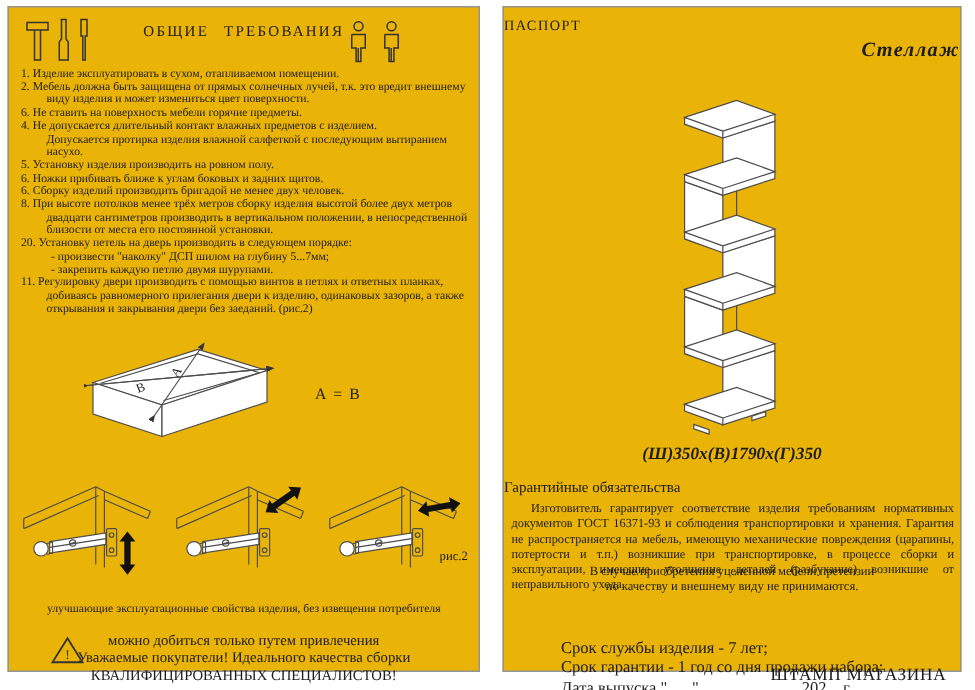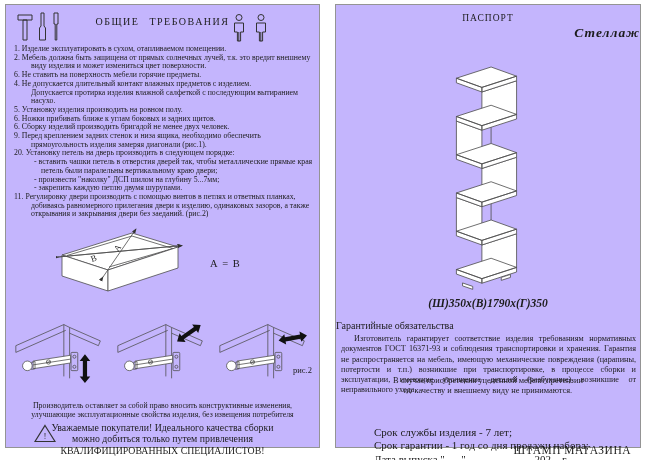--- a/index.html
+++ b/index.html
@@ -2,21 +2,21 @@
 <html><head>
 <meta charset="utf-8">
 <style>
   html,body{margin:0;padding:0;}
   body{
     width:650px;height:460px;position:relative;overflow:hidden;
     background:#ffffff;color:#1c1c1c;
     font-family:"Liberation Serif", serif;
     -webkit-font-smoothing:antialiased;
   }
-  .page{position:absolute;top:4px;height:444px;border:1.6px solid #949494;background:#c4b5fd;box-sizing:border-box;}
+  .page{position:absolute;top:4px;height:444px;border:1.6px solid #949494;background:#eab308;box-sizing:border-box;}
   #page-left{left:5px;width:315px;}
   #page-right{left:335px;width:306px;}
 
   
   .lp-title{position:absolute;top:11px;left:0;right:0;text-align:center;
     font-size:10px;letter-spacing:1.5px;word-spacing:6px;}
   .tools-svg{position:absolute;left:9px;top:5px;}
   .people-svg{position:absolute;left:223px;top:8px;}
 
   .req-list{position:absolute;left:8px;top:40px;width:302px;
@@ -34,21 +34,21 @@
   .hinge-svg{position:absolute;top:3px;}
   .fig2-label{position:absolute;left:287px;top:48px;font-size:8.5px;}
 
   .manuf-note{position:absolute;left:0;right:0;top:396px;text-align:center;
     font-size:7.8px;line-height:9.4px;}
   .warn-block{position:absolute;left:0;right:0;top:417px;text-align:center;
     font-size:9.8px;line-height:11.3px;}
   .warn-svg{position:absolute;left:28px;top:2px;}
 
   
-  .rp-doc-title{position:absolute;top:8px;left:0;right:0;text-align:center;
+  .rp-doc-title{position:absolute;top:8px;left:0;right:0;text-align:left;
     font-size:9.5px;letter-spacing:1px;}
   .rp-product{position:absolute;top:20px;left:0;right:0;text-align:right;
     font-size:13.5px;font-weight:bold;font-style:italic;letter-spacing:1px;}
   .shelf-svg{position:absolute;left:100px;top:42px;}
   .rp-dims{position:absolute;top:292px;left:0;right:0;text-align:center;
     font-size:11.5px;font-weight:bold;font-style:italic;}
   .rp-war-title{position:absolute;top:315px;left:0;right:0;font-size:10px;}
   .rp-war-text{position:absolute;top:329px;left:5px;right:4px;
     font-size:8.2px;line-height:10.3px;text-align:justify;text-indent:13px;}
   .rp-discount{position:absolute;top:371px;left:0;right:0;text-align:center;
@@ -109,23 +109,22 @@
   <div class="req-list">
 
   <div class="req num">1. Изделие эксплуатировать в сухом, отапливаемом помещении.</div>
       <div class="req num">2. Мебель должна быть защищена от прямых солнечных лучей, т.к. это вредит внешнему виду изделия и может измениться цвет поверхности.</div>
       <div class="req num">6. Не ставить на поверхность мебели горячие предметы.</div>
       <div class="req num">4. Не допускается длительный контакт влажных предметов с изделием.</div>
       <div class="req cont">Допускается протирка изделия влажной салфеткой с последующим вытиранием насухо.</div>
       <div class="req num">5. Установку изделия производить на ровном полу.</div>
       <div class="req num">6. Ножки прибивать ближе к углам боковых и задних щитов.</div>
       <div class="req num">6. Сборку изделий производить бригадой не менее двух человек.</div>
-      <div class="req num">9. Перед креплением задних стенок и низа ящика, необходимо обеспечить прямоугольность изделия замеряя диагонали (рис.1).</div>
+      <div class="req num">8. При высоте потолков менее трёх метров сборку изделия высотой более двух метров двадцати сантиметров производить в вертикальном положении, в непосредственной близости от места его постоянной установки.</div>
       <div class="req num">20. Установку петель на дверь производить в следующем порядке:</div>
-      <div class="req sub">- вставить чашки петель в отверстия дверей так, чтобы металлические прямые края петель были паралельны вертикальному краю двери;</div>
       <div class="req sub">- произвести "наколку" ДСП шилом на глубину 5...7мм;</div>
       <div class="req sub">- закрепить каждую петлю двумя шурупами.</div>
       <div class="req num">11. Регулировку двери производить с помощью винтов в петлях и ответных планках, добиваясь равномерного прилегания двери к изделию, одинаковых зазоров, а также открывания и закрывания двери без заеданий. (рис.2)</div>
     </div>
 
   <div class="fig1-block">
     <div class="fig1-label">рис.1</div>
     <svg class="fig1-svg" width="150" height="82" viewBox="0 0 150 82">
       <path class="face" d="M6,27 L76,5 L122,19 L52,42 Z"></path>
       <path class="ln" d="M11,27.5 L76,8 L117,20.5 L53,39"></path>
@@ -150,31 +149,30 @@
       <use href="#dbl-arrow" transform="translate(78,13) rotate(-35)"></use>
     </svg>
     <svg class="hinge-svg" style="left:210px" width="96" height="84" viewBox="0 0 100 86">
       <use href="#hinge-art"></use>
       <use href="#dbl-arrow" transform="translate(80,18) rotate(-10)"></use>
     </svg>
     <div class="fig2-label">рис.2</div>
   </div>
 
   <div class="manuf-note">
-    <div>Производитель оставляет за собой право вносить конструктивные изменения,</div>
     <div>улучшающие эксплуатационные свойства изделия, без извещения потребителя</div>
   </div>
 
   <div class="warn-block">
     <svg class="warn-svg" width="22" height="19" viewBox="0 0 22 19">
       <path d="M11,1.5 L21,17.5 H1 Z" fill="none" stroke="#333" stroke-width="1.2"></path>
       <text x="11" y="15" font-size="9" text-anchor="middle" fill="#333">!</text>
     </svg>
+    <div>можно добиться только путем привлечения</div>
     <div>Уважаемые покупатели! Идеального качества сборки</div>
-    <div>можно добиться только путем привлечения</div>
     <div>КВАЛИФИЦИРОВАННЫХ СПЕЦИАЛИСТОВ!</div>
   </div>
 </div>
 
 <div class="page" id="page-right">
 
   <div class="rp-doc-title">ПАСПОРТ</div>
   <div class="rp-product">Стеллаж</div>
 
   <svg class="shelf-svg" width="102" height="245" viewBox="0 0 100 240">

